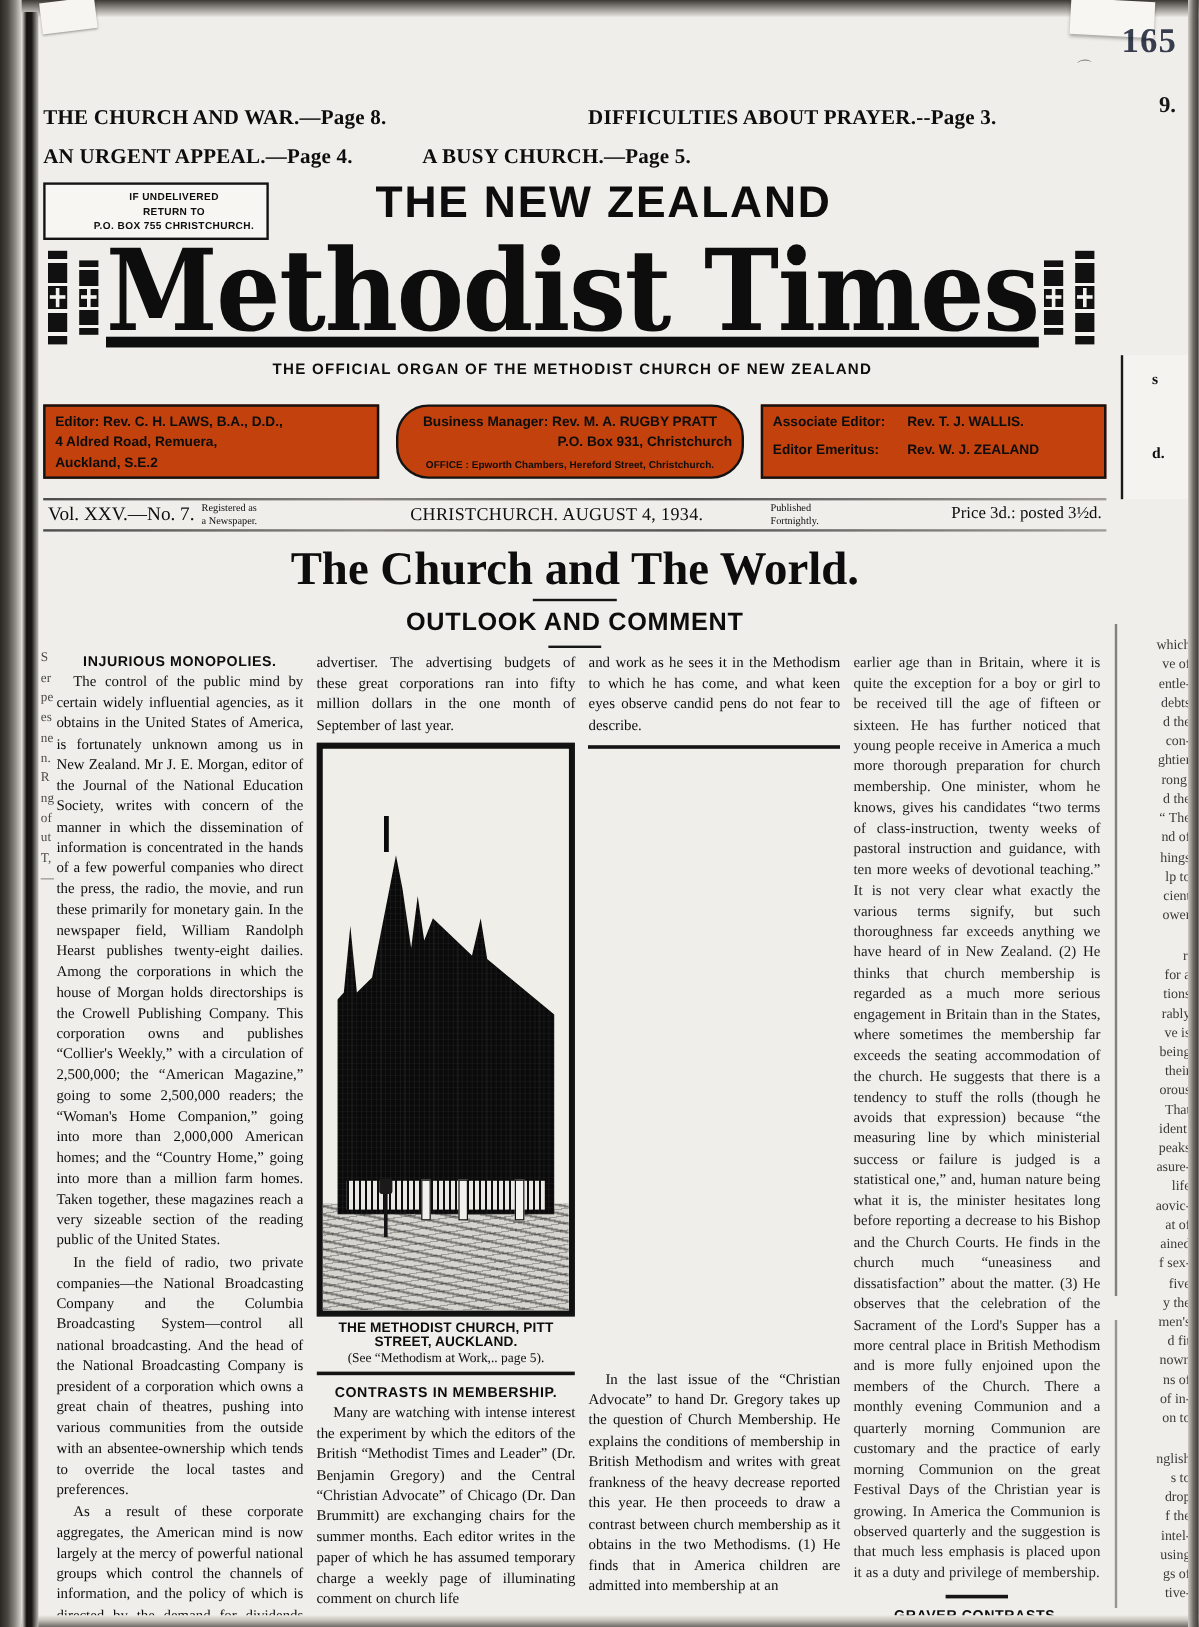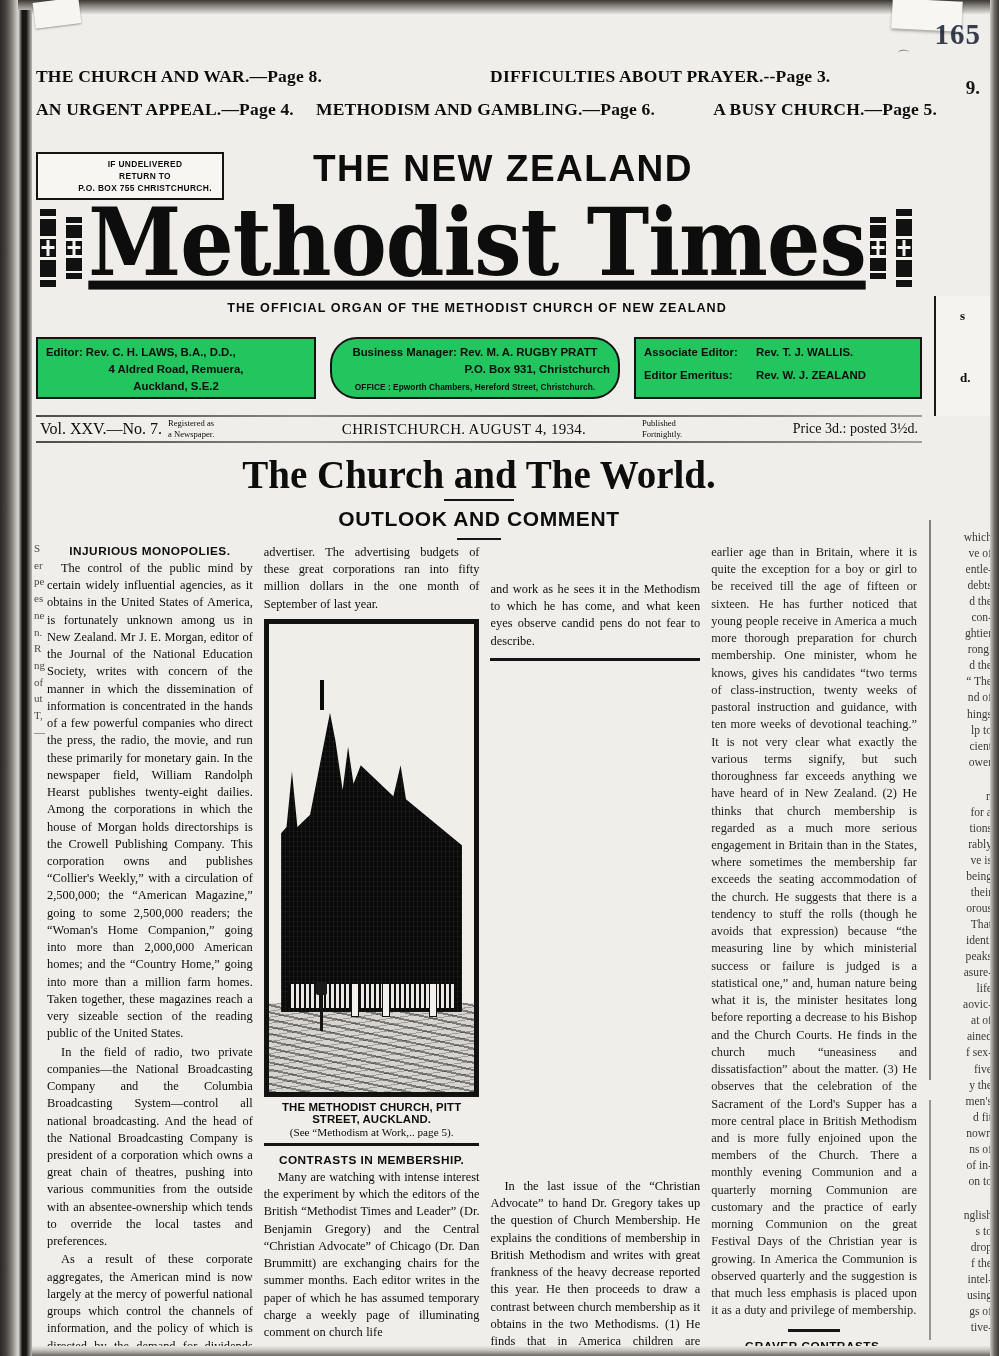--- a/index.html
+++ b/index.html
@@ -58,21 +58,21 @@
     position:absolute;right:19px;top:77px;font-size:19px;font-weight:700;
     font-family:"Liberation Serif",serif;z-index:30;color:#161616;
   }
   .stray-smudge{
     position:absolute;right:88px;top:48px;font-size:14px;color:#3a3a3a;
     z-index:30;transform:rotate(-4deg);opacity:.75;
   }
 
   
   .teasers{
-    position:absolute;left:34px;top:66px;width:900px;z-index:20;
+    position:absolute;left:34px;top:87px;width:900px;z-index:20;
   }
   .teaser-row{
     display:flex;align-items:baseline;width:100%;
     font-family:"Liberation Serif",serif;
     margin-bottom:12px;
   }
   .teaser{
     font-size:17.5px;font-weight:700;letter-spacing:.2px;
     white-space:nowrap;
   }
@@ -136,31 +136,31 @@
     font-size:12.6px;font-weight:700;letter-spacing:1.05px;
     margin-top:2px;
   }
 
   
   .staff{
     position:absolute;left:36px;top:337px;width:886px;height:62px;
     display:flex;justify-content:space-between;z-index:20;
   }
   .sbox{
-    border:2px solid #131313;background:#22c55e;box-sizing:border-box;
+    border:2px solid #131313;background:#c2410c;box-sizing:border-box;
     padding:5px 8px 3px 8px;
   }
   .sbox.b1{width:280px;}
   .sbox.b2{width:290px;text-align:center;border-radius:27px;}
   .sbox.b3{width:288px;}
   .sline{
     font-family:"Liberation Sans",sans-serif;
     font-size:11.4px;font-weight:700;line-height:1.5;white-space:nowrap;
   }
-  .sbox.b1 .r2,.sbox.b1 .r3{text-align:center;}
+  .sbox.b1 .r2,.sbox.b1 .r3{text-align:left;}
   .sbox.b2 .r2{text-align:right;}
   .sbox.b2 .office{
     font-size:8.3px;font-weight:700;letter-spacing:.05px;margin-top:3px;
   }
   .sbox.b3 .sline{display:flex;}
   .sbox.b3 .lab{width:112px;}
 
   
   .volbar{
     position:absolute;left:36px;top:415px;width:886px;z-index:20;
@@ -191,21 +191,21 @@
   .sub-rule{width:44px;height:2px;background:#161616;margin:7px auto 0 auto;}
 
   
   .cols{
     position:absolute;left:47px;top:544px;width:870px;height:790px;
     display:flex;z-index:20;
   }
   .col{width:207px;margin-right:11px;}
   .col.c4{margin-right:0;}
   .col.c2{width:217px;}
-  .col.c3{width:211px;margin-top:37px;}
+  .col.c3{width:211px;}
 
   .ch{
     font-family:"Liberation Sans",sans-serif;
     font-size:11.8px;font-weight:700;letter-spacing:.5px;
     text-align:center;margin:0 0 2px 0;
   }
   p.bt{
     font-family:"Liberation Serif",serif;
     font-size:12.4px;line-height:1.39;
     text-align:justify;text-indent:14px;
@@ -300,21 +300,20 @@
   <div class="stray-right">9.</div>
   <div class="stray-smudge">⌒</div>
 
   <div class="teasers">
     <div class="teaser-row t-r1">
       <span class="teaser t1">THE CHURCH AND WAR.—Page 8.</span>
       <span class="teaser t2">DIFFICULTIES ABOUT PRAYER.--Page 3.</span>
     </div>
     <div class="teaser-row t-r2">
       <span class="teaser t1">AN URGENT APPEAL.—Page 4.</span>
-      <span class="teaser t2">METHODISM AND GAMBLING.—Page 6.</span>
       <span class="teaser t3">A BUSY CHURCH.—Page 5.</span>
     </div>
   </div>
 
   <div class="masthead">
     <div class="undeliver-box">
       <div>IF UNDELIVERED</div>
       <div>RETURN TO</div>
       <div>P.O. BOX 755 CHRISTCHURCH.</div>
     </div>

